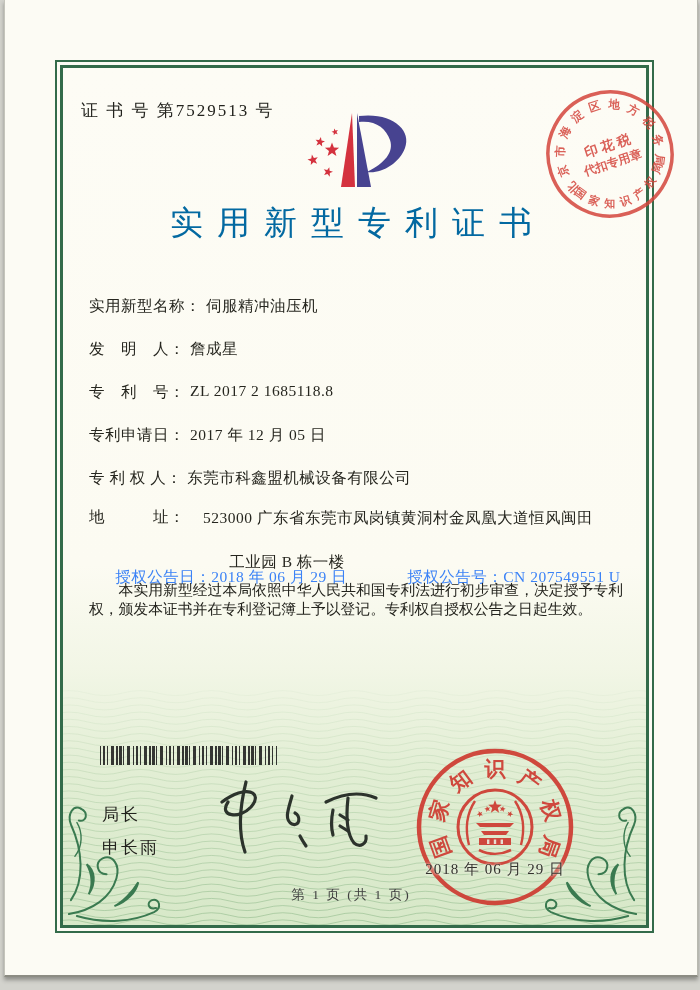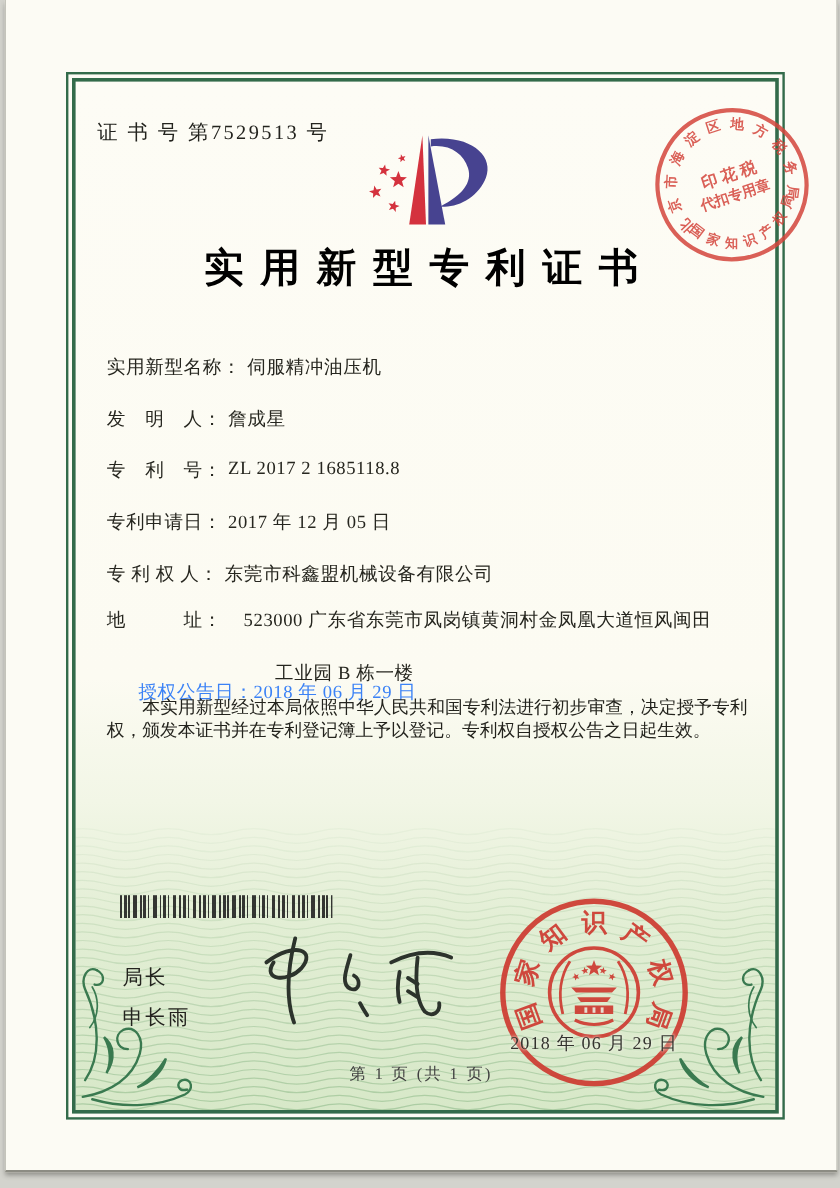--- a/index.html
+++ b/index.html
@@ -39,21 +39,21 @@
     border:3px solid var(--frame-green);
     background:linear-gradient(180deg,#fdfcf5 0%,#fcfbf2 58%,#f2f6e6 70%,#e2eed4 82%,#d7e8c8 100%);
     overflow:hidden;
   }
   .decor{position:absolute;inset:0;width:100%;height:100%;}
   
   .abs{position:absolute;}
   .cert-no{left:76px;top:99px;font-size:17px;letter-spacing:2px;color:#23231e;}
   .title{
     left:0;right:0;top:201px;text-align:center;
-    font-size:33px;font-weight:700;letter-spacing:14px;text-indent:14px;color:#000000;
+    font-size:33px;font-weight:400;letter-spacing:14px;text-indent:14px;color:#0369a1;
   }
   .row{left:84px;display:flex;white-space:pre;font-size:15.5px;letter-spacing:.5px;color:#26261f;}
   .row .lab{flex:0 0 auto;}
   .row .val{margin-left:5px;}
   .addr-lines{margin-left:18px;line-height:22px;}
   .grant{font-size:15.5px;letter-spacing:.5px;white-space:pre;color:#3b82f6;}
   .paras{left:84px;top:581px;width:534px;font-size:14.8px;line-height:19px;
          text-align:justify;color:#23231d;}
   .paras p{text-indent:2em;}
   .barcode{
@@ -178,20 +178,23 @@
     </div>
     <div class="abs row" style="top:507px">
       <span class="lab">地　　　址：</span>
       <span class="addr-lines"><span>523000 广东省东莞市凤岗镇黄洞村金凤凰大道恒风闽田</span><br>
       <span>工业园 B 栋一楼</span></span>
     </div>
 
     <div class="abs grant" style="left:84px;top:549px">
       <span>授权公告日：</span><span>2018 年 06 月 29 日</span>
     </div>
+    <div class="abs grant" style="left:376px;top:549px">
+      <span>授权公告号：</span><span>CN 207549551 U</span>
+    </div>
 
     <div class="abs paras">
       <p>本实用新型经过本局依照中华人民共和国专利法进行初步审查，决定授予专利权，颁发本证书并在专利登记簿上予以登记。专利权自授权公告之日起生效。</p>
     </div>
 
     <div class="abs barcode"></div>
 
     <div class="abs director-title">局长</div>
     <div class="abs director-name">申长雨</div>
 

